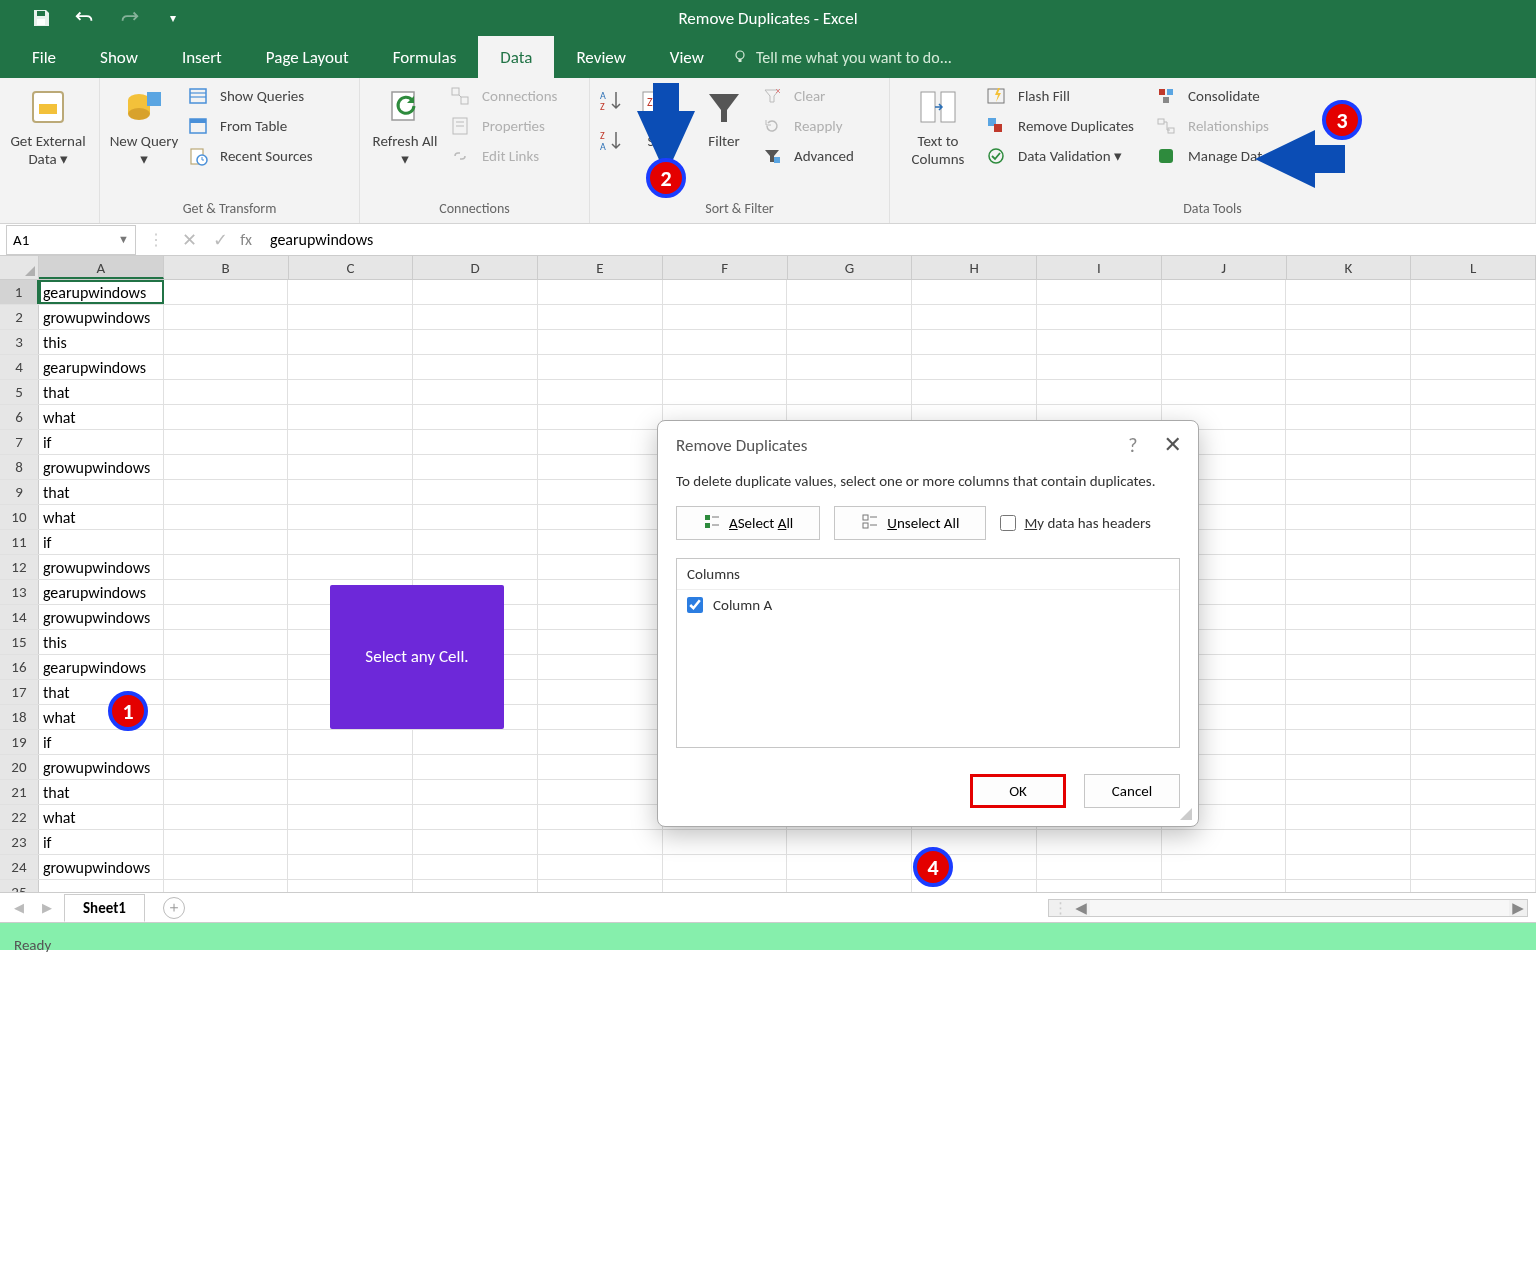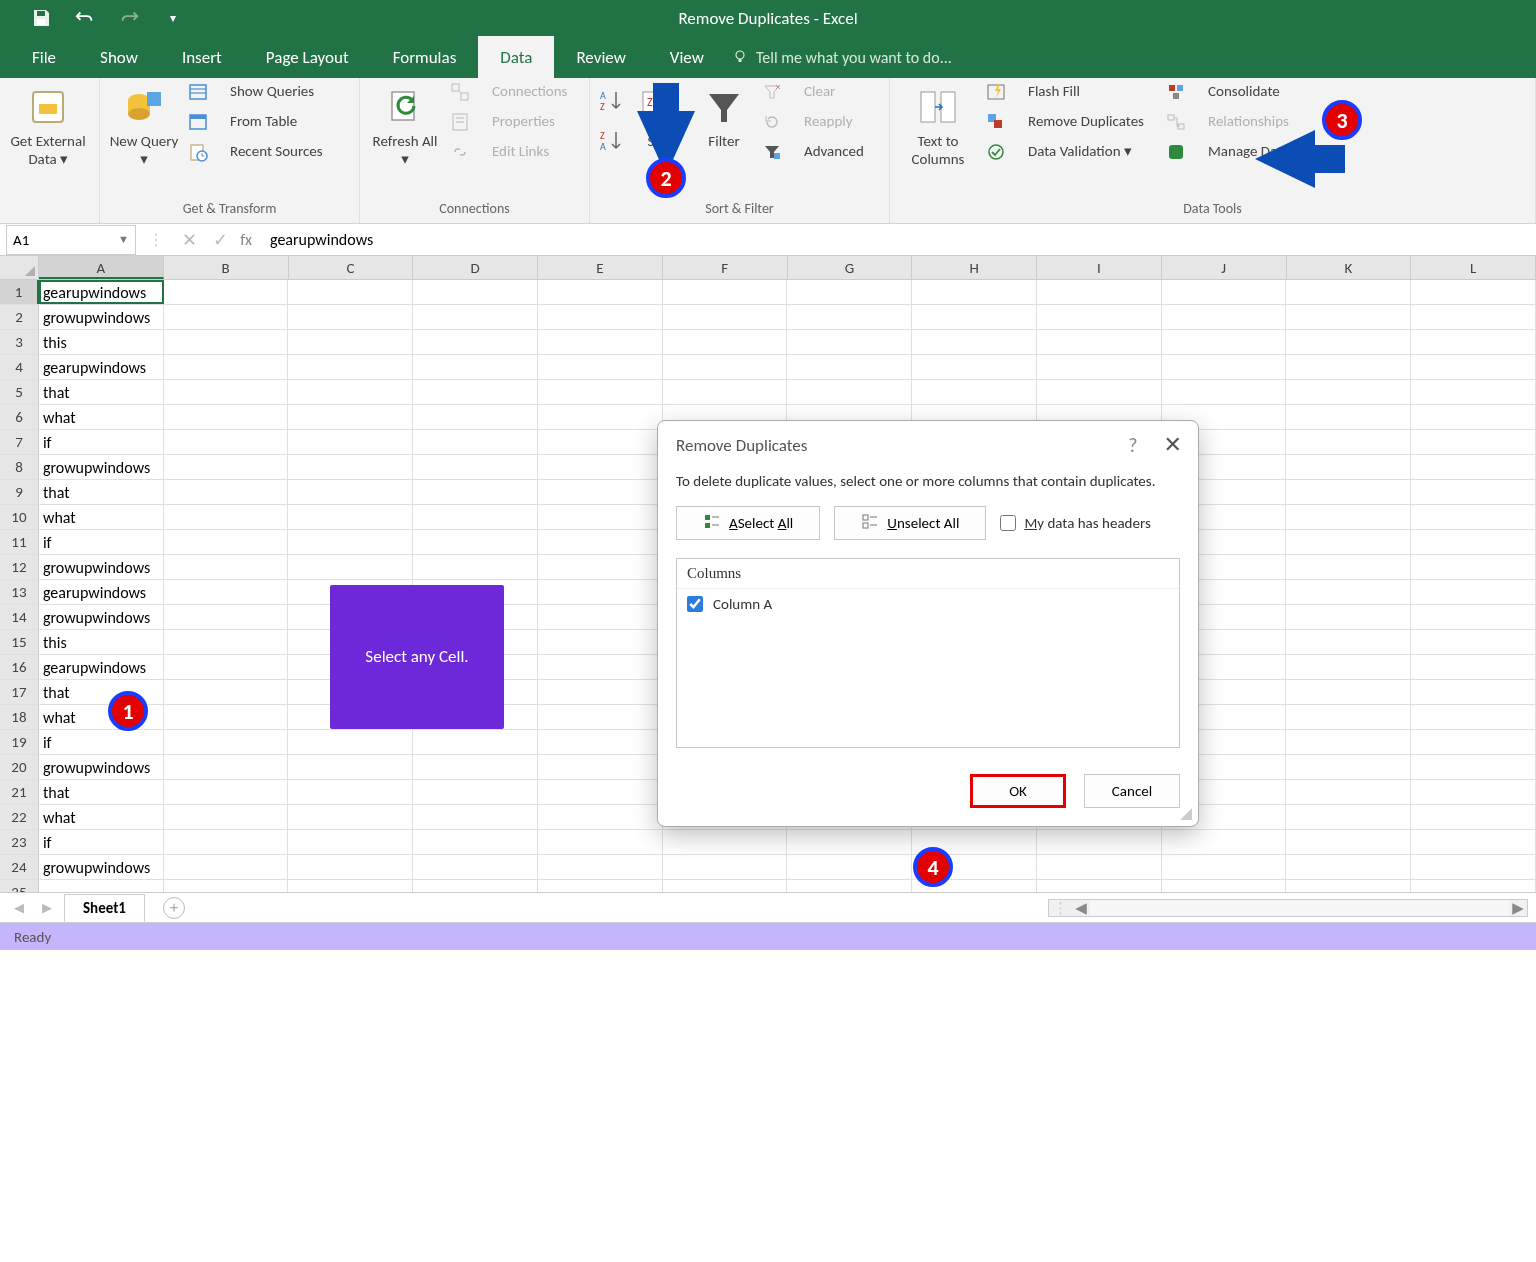--- a/index.html
+++ b/index.html
@@ -19,21 +19,21 @@
   .tab.tell{ color:#d4ead8; font-size:16px; padding-left:4px; }
   .tell-bulb{ width:20px; height:20px; margin-right:6px; display:inline-flex; align-items:center; justify-content:center; }
 
   
   .ribbon{ height:146px; background:#f3f3f3; border-bottom:1px solid #d4d4d4; display:flex; }
   .ribgroup{ display:flex; flex-direction:column; border-right:1px solid #e1e1e1; padding:4px 8px 2px; }
   .ribgroup-body{ flex:1; display:flex; align-items:flex-start; gap:4px; }
   .ribgroup-label{ text-align:center; font-size:14px; color:#666; padding-bottom:4px; }
   .bigbtn{ display:flex; flex-direction:column; align-items:center; justify-content:flex-start; width:80px; font-size:15px; color:#444; text-align:center; line-height:1.2; padding-top:4px; cursor:pointer; }
   .bigbtn .bigicon{ width:42px; height:42px; margin-bottom:4px; }
-  .smallbtn{ display:flex; align-items:flex-start; gap:22px; font-size:15px; color:#444; height:28px; padding:0 4px; cursor:pointer; }
+  .smallbtn{ display:flex; align-items:center; gap:12px; font-size:15px; color:#444; height:28px; padding:0 4px; cursor:pointer; }
   .smallbtn.disabled{ color:#b0b0b0; }
   .smallicon{ width:20px; height:20px; flex:0 0 20px; }
   .vstack{ display:flex; flex-direction:column; gap:2px; }
 
   
   .fxbar{ height:32px; border-bottom:1px solid #ccc; display:flex; align-items:center; background:#fff; }
   .namebox{ width:130px; height:28px; border:1px solid #ccc; margin:0 2px 0 6px; display:flex; align-items:center; padding:14px 6px; font-size:15px; justify-content:space-between; }
   .namebox .caret{ color:#777; font-size:11px; }
   .fx-divider{ color:#ccc; margin:0 10px; }
   .fx-x, .fx-chk{ color:#bbb; font-size:18px; margin:0 8px; font-weight:300; }
@@ -59,21 +59,21 @@
   .sheetbar-left{ display:flex; align-items:center; gap:6px; }
   .navarr{ color:#bbb; padding:0 6px; cursor:pointer; font-size:13px; }
   .sheettab{ padding:4px 18px; border:1px solid #ccc; border-bottom-color:#fff; background:#fff; font-weight:600; cursor:pointer; }
   .addsheet{ width:22px; height:22px; border-radius:50%; border:1px solid #bbb; display:flex; align-items:center; justify-content:center; color:#999; margin-left:12px; cursor:pointer; }
   .hscroll{ width:480px; height:18px; background:#f0f0f0; border:1px solid #ccc; display:flex; align-items:center; }
   .hscroll .arrow{ width:18px; text-align:center; color:#888; cursor:pointer; }
   .hscroll .track{ flex:1; background:#f7f7f7; height:100%; }
   .hscroll .sep{ color:#ccc; margin:0 4px; }
 
   
-  .status{ height:28px; background:#c4b5fd; border-top:1px solid #ccc; padding:0 14px; font-size:15px; color:#555; line-height:28px; }
+  .status{ height:28px; background:#86efac; border-top:1px solid #ccc; padding:8px 14px; font-size:15px; color:#555; line-height:28px; }
 
   
   .callout{ position:absolute; background:#6d28d9; color:#fff; font-size:17px; text-align:center; display:flex; align-items:center; justify-content:center; line-height:1.3; z-index:5; border-radius:2px; }
   #callout1{ left:330px; top:585px; width:174px; height:144px; }
   .callout-arrow{ position:absolute; }
 
   .stepnum{ position:absolute; width:40px; height:40px; border-radius:50%; background:#e40000; border:4px solid #1b3cff; color:#fff; font-size:22px; font-weight:700; display:flex; align-items:center; justify-content:center; z-index:12; }
 
   .bigpointer{ position:absolute; z-index:8; }
 
@@ -84,21 +84,21 @@
   .dlg-close{ cursor:pointer; font-size:22px; line-height:1; color:#555; font-weight:300; }
   .dlg-help{ cursor:pointer; font-size:20px; font-weight:300; }
   .dlg-body{ padding:4px 18px 10px; font-size:15px; color:#333; }
   .dlg-instr{ line-height:1.4; margin-bottom:14px; }
   .dlg-toolbar{ display:flex; align-items:center; gap:14px; margin-bottom:18px; }
   .dlg-btn{ border:1px solid #c6c6c6; background:#fdfdfd; padding:6px 26px; font-size:15px; display:flex; align-items:center; gap:6px; cursor:pointer; }
   .dlg-check{ display:flex; align-items:center; gap:8px; font-size:15px; }
   .dlg-check input{ width:16px; height:16px; }
   .dlg-check .underline{ text-decoration:underline; }
   .dlg-list{ border:1px solid #c6c6c6; height:190px; }
-  .dlg-list-hdr{ padding:6px 10px; font-size:15px; border-bottom:1px solid #eee;font-family:Liberation Serif, serif; }
+  .dlg-list-hdr{ padding:6px 10px; font-size:15px; border-bottom:1px solid #eee; }
   .dlg-list-row{ padding:6px 10px; display:flex; align-items:center; gap:10px; font-size:15px; }
   .dlg-list-row input{ width:16px; height:16px; accent-color:#2b7de1; }
   .dlg-footer{ display:flex; justify-content:flex-end; gap:18px; padding:16px 18px 18px; }
   .dlg-footer .btn{ width:96px; height:34px; border:1px solid #c6c6c6; background:#fdfdfd; cursor:pointer; font-size:15px; }
   .dlg-footer .btn.ok{ border:3px solid #e40000; }
   .resize-grip{ position:absolute; right:6px; bottom:6px; width:14px; height:14px; }
   .resize-grip::before{ content:""; position:absolute; right:0; bottom:0; border-left:12px solid transparent; border-bottom:12px solid #ccc; }
 
   svg{ display:block; }
 </style>

